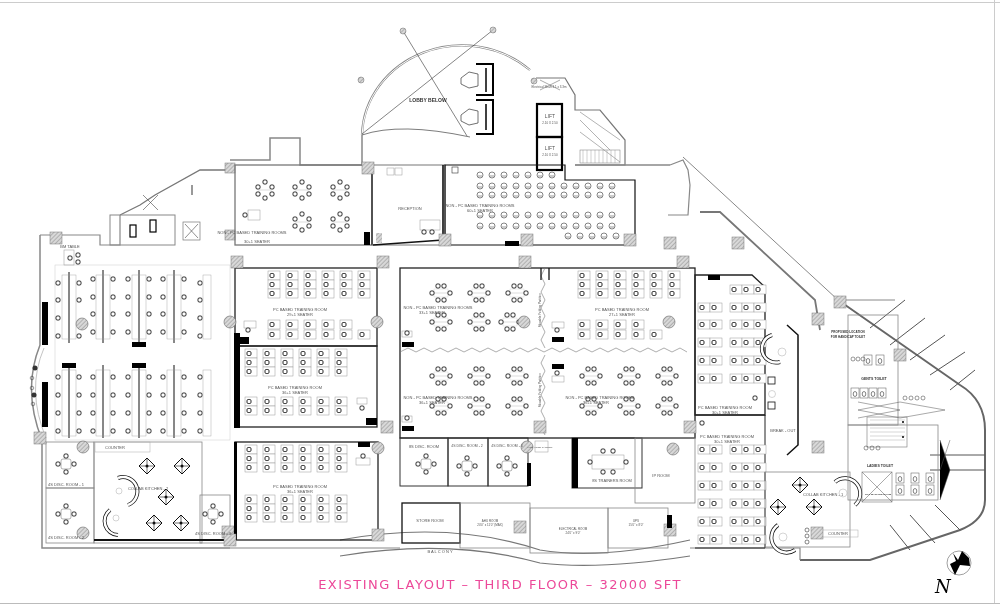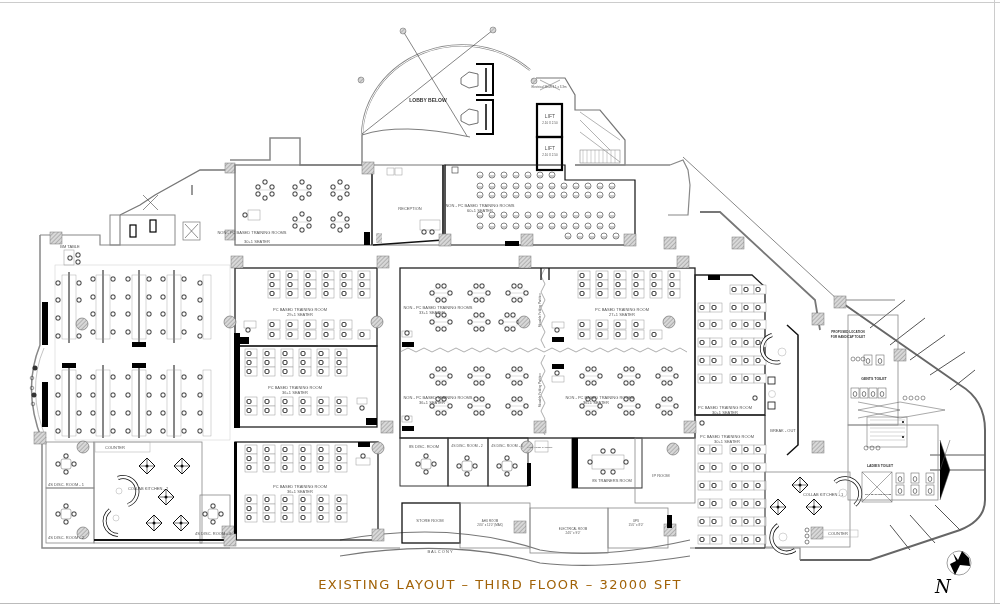--- a/index.html
+++ b/index.html
@@ -1,21 +1,21 @@
 <!DOCTYPE html>
 <html><head>
 <meta charset="utf-8">
 <style>
   html, body { margin:0; padding:0; background:#ffffff; }
   body { width:1000px; height:608px; position:relative; overflow:hidden; font-family:"Liberation Sans", sans-serif; }
   #plan { position:absolute; left:0; top:0; width:1000px; height:608px; }
   .lbl { position:absolute; font-family:"Liberation Sans", sans-serif; font-size:4px; color:#555; text-align:center; line-height:5px; white-space:nowrap; transform:translate(-50%,-50%); }
   .lbl.b { color:#333; font-weight:bold; }
   .lbl.m { font-size:5px; }
-  #title { position:absolute; left:298px; top:577px; width:404px; text-align:center; font-family:"DejaVu Sans", sans-serif; font-size:13px; letter-spacing:1.5px; color:#a16207; }
+  #title { position:absolute; left:298px; top:577px; width:404px; text-align:center; font-family:"DejaVu Sans", sans-serif; font-size:13px; letter-spacing:1.5px; color:#ec4899; }
   #north-letter { position:absolute; left:935px; top:576px; font-family:"DejaVu Serif", serif; font-style:italic; font-size:18px; color:#000; }
   #frame-bottom { position:absolute; left:0; top:603px; width:1000px; height:1px; background:#bbb; }
   #frame-right { position:absolute; left:994px; top:0; width:1px; height:603px; background:#ccc; }
   #frame-top { position:absolute; left:0; top:2px; width:1000px; height:1px; background:#ccc; }
 </style>
 </head>
 <body>
 
 <svg id="plan" viewBox="0 0 1000 608" xmlns="http://www.w3.org/2000/svg">
   <defs>

